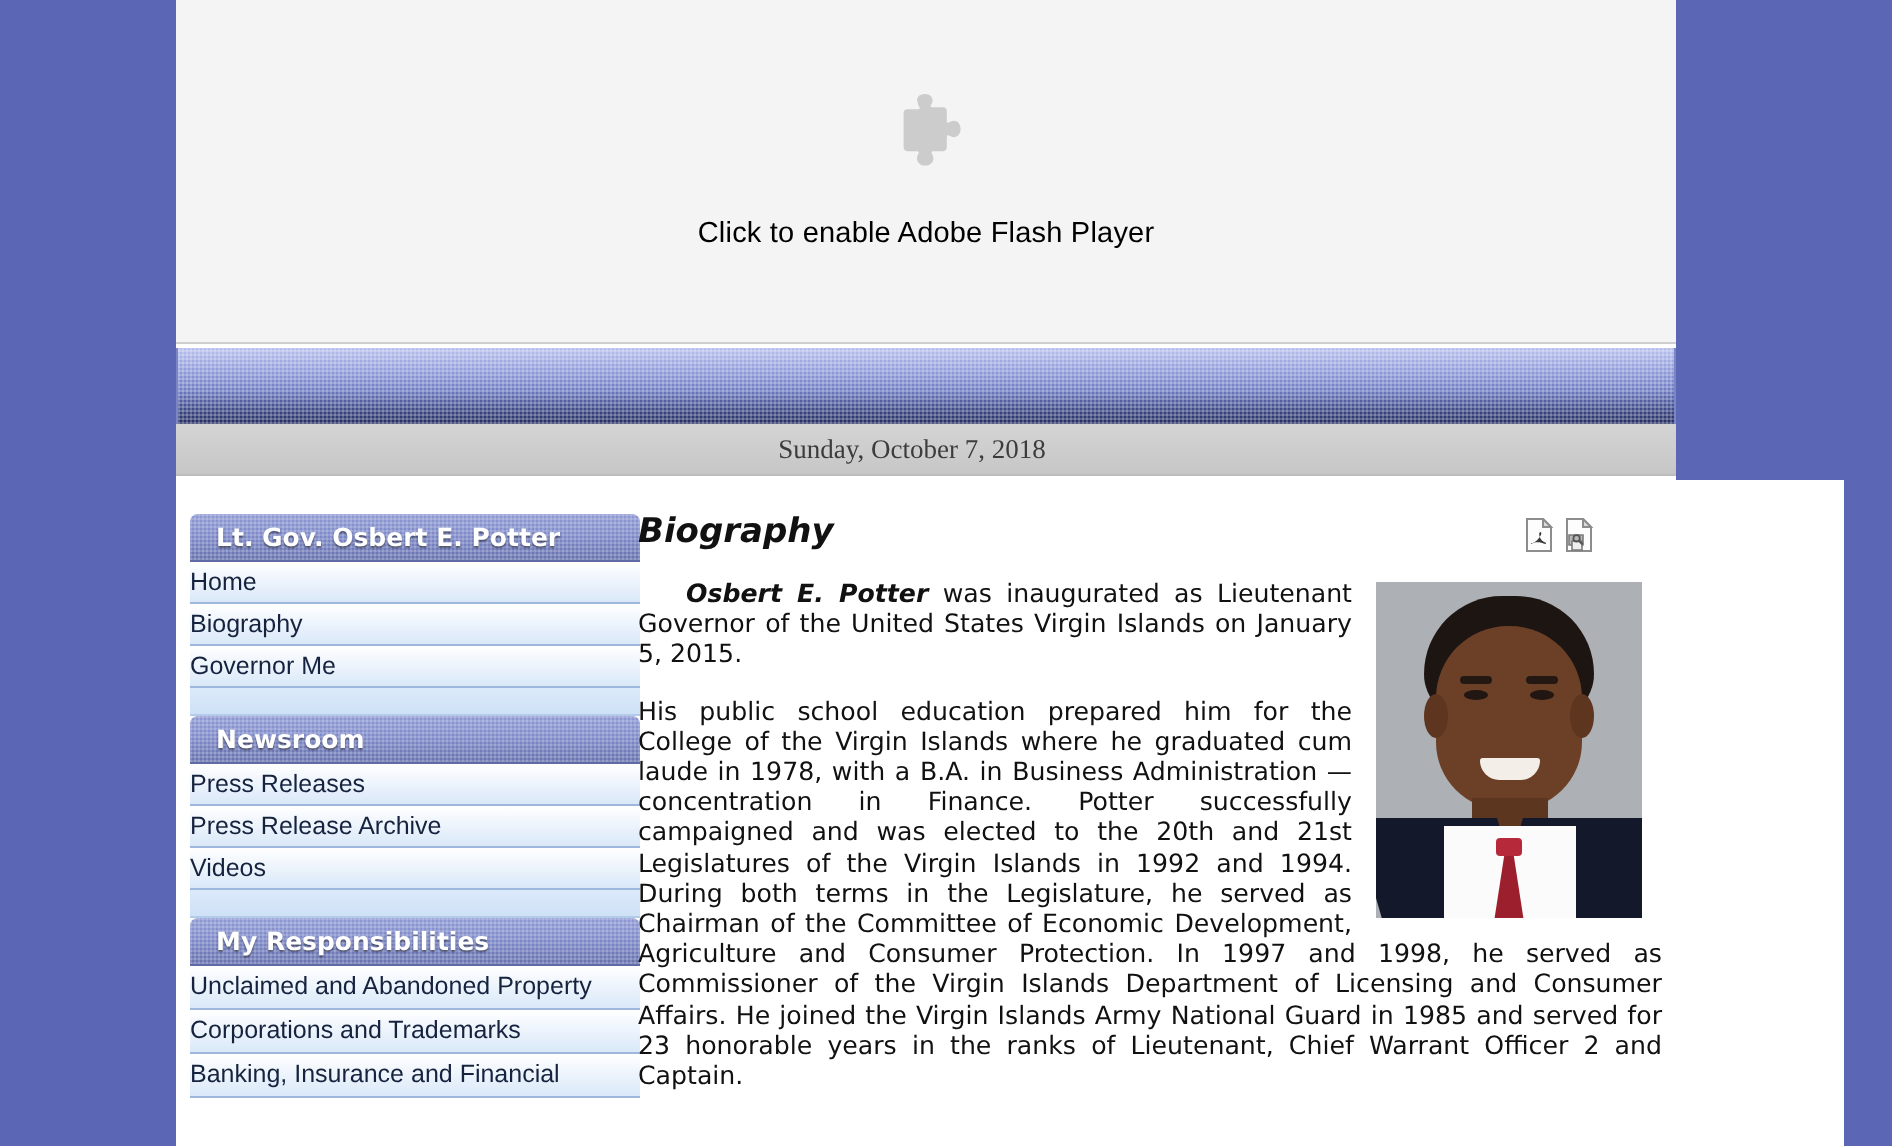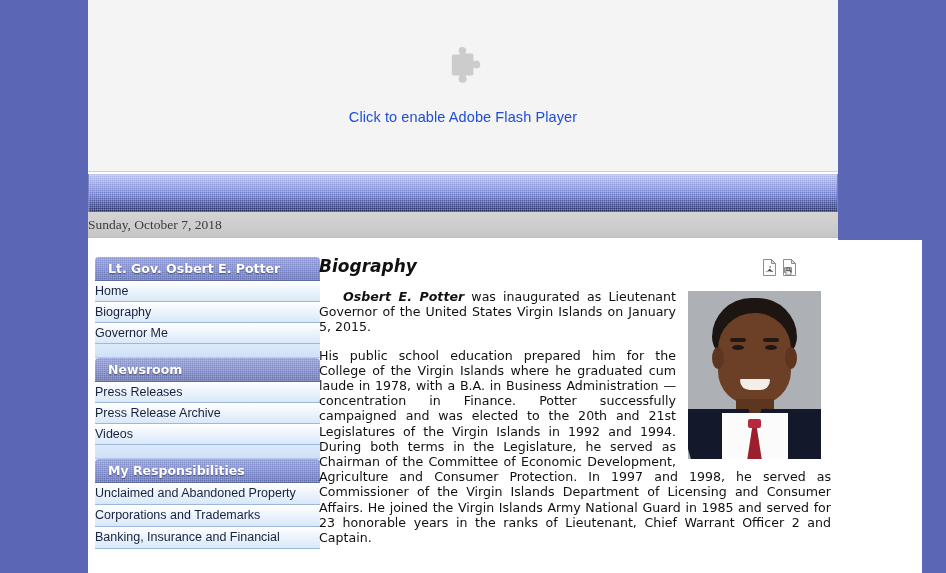--- a/index.html
+++ b/index.html
@@ -30,21 +30,21 @@
     border-bottom: 1px solid #cfcfcf;
     display: flex;
     flex-direction: column;
     align-items: center;
     justify-content: center;
   }
   #puzzle-icon { margin-bottom: 14px; }
   #flash-label {
     font-family: "Liberation Sans", sans-serif;
     font-size: 14.5px;
-    color: #1d4ed8;
+    color: #000000;
     letter-spacing: .1px;
   }
 
   
   #banner-strip {
     position: absolute;
     left: 0; top: 174px;
     width: 750px; height: 38px;
     background:
       repeating-linear-gradient(0deg,
@@ -60,21 +60,21 @@
 
   
   #date-bar {
     position: absolute;
     left: 0; top: 212px;
     width: 750px; height: 26px;
     background: linear-gradient(to bottom, #d4d4d4 0%, #cdcdcd 55%, #c6c6c6 100%);
     border-bottom: 1px solid #bdbdbd;
     display: flex;
     align-items: center;
-    justify-content: flex-start;
+    justify-content: center;
   }
   #date-text {
     font-family: "Liberation Serif", serif;
     font-size: 13.5px;
     color: #3c3c3c;
     padding-right: 14px;
   }
 
   
   #body-area {

